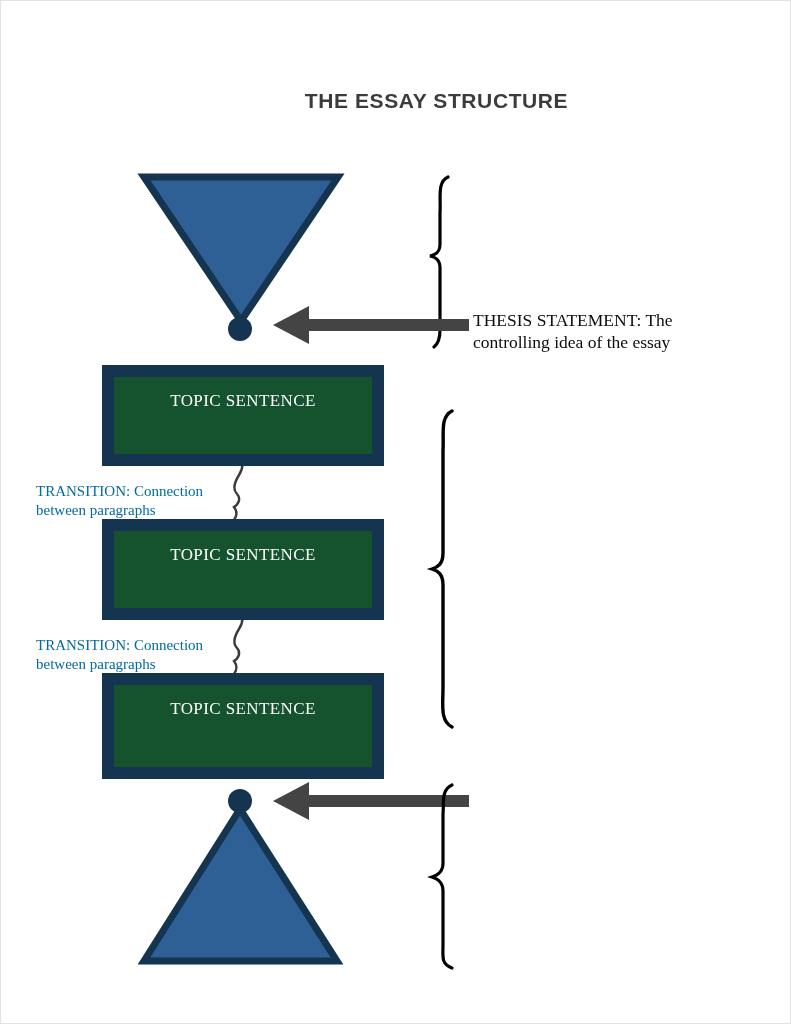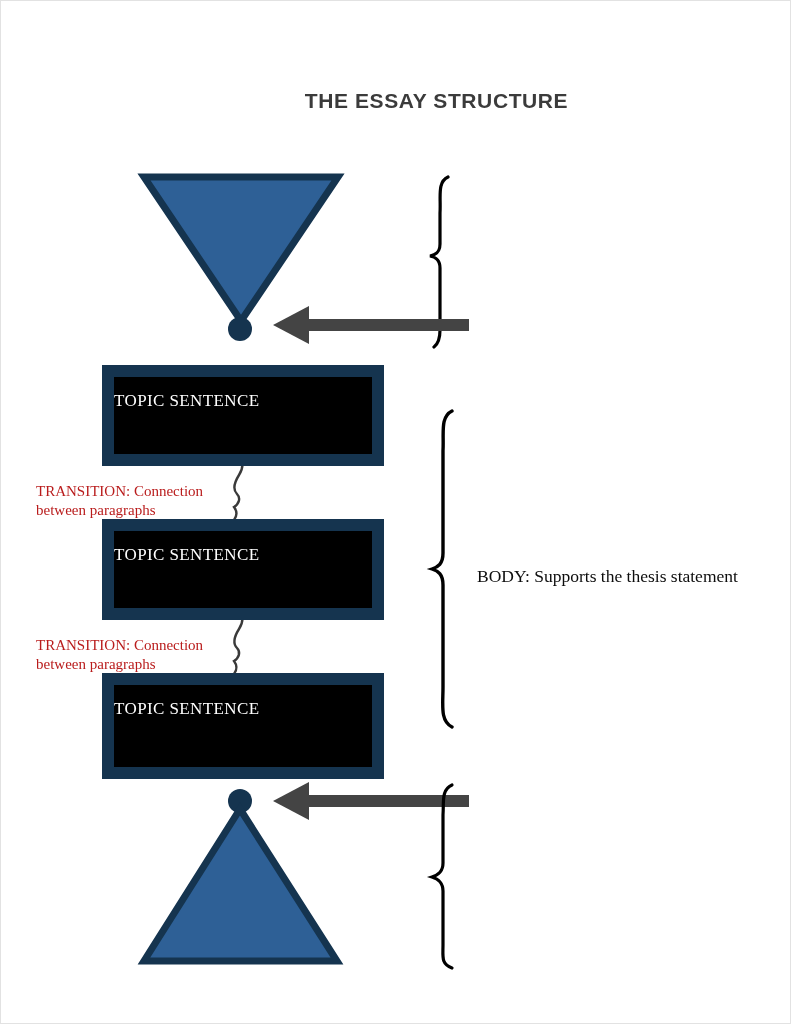--- a/index.html
+++ b/index.html
@@ -43,35 +43,36 @@
     font-size: 17.5px;
     line-height: 22px;
     color: #0d0d0d;
     white-space: pre-line;
   }
   .label-small {
     position: absolute;
     font-family: "Liberation Serif", "DejaVu Serif", serif;
     font-size: 15px;
     line-height: 19px;
-    color: #b91c1c;
+    color: #0369a1;
     white-space: pre-line;
   }
   .box {
     position: absolute;
     box-sizing: border-box;
     background: #15344f;
     padding: 12px;
   }
   .box-inner {
     width: 100%;
     height: 100%;
-    background: #000000;
+    background: #14532d;
     box-sizing: border-box;
     display: block;
+    text-align: center;
     padding-top: 14px;
   }
   .box-text {
     font-family: "Liberation Serif", "DejaVu Serif", serif;
     color: #ffffff;
     font-size: 17px;
     letter-spacing: 0.4px;
   }
 </style>
 </head>
@@ -130,22 +131,23 @@
     </div>
   </div>
 
   <div class="box" style="left:101px; top:672px; width:282px; height:106px;">
     <div class="box-inner">
       <span class="box-text">TOPIC SENTENCE</span>
     </div>
   </div>
 
 
+  <div class="label" style="left:472px; top:308px; width:300px;">THESIS STATEMENT: The
+controlling idea of the essay</div>
 
-  <div class="label" style="left:476px; top:564px; width:300px;">BODY: Supports the thesis statement</div>
 
 
 
   <div class="label-small" style="left:35px; top:481px; width:210px;">TRANSITION: Connection
 between paragraphs</div>
 
   <div class="label-small" style="left:35px; top:635px; width:210px;">TRANSITION: Connection
 between paragraphs</div>
 
 </div>

